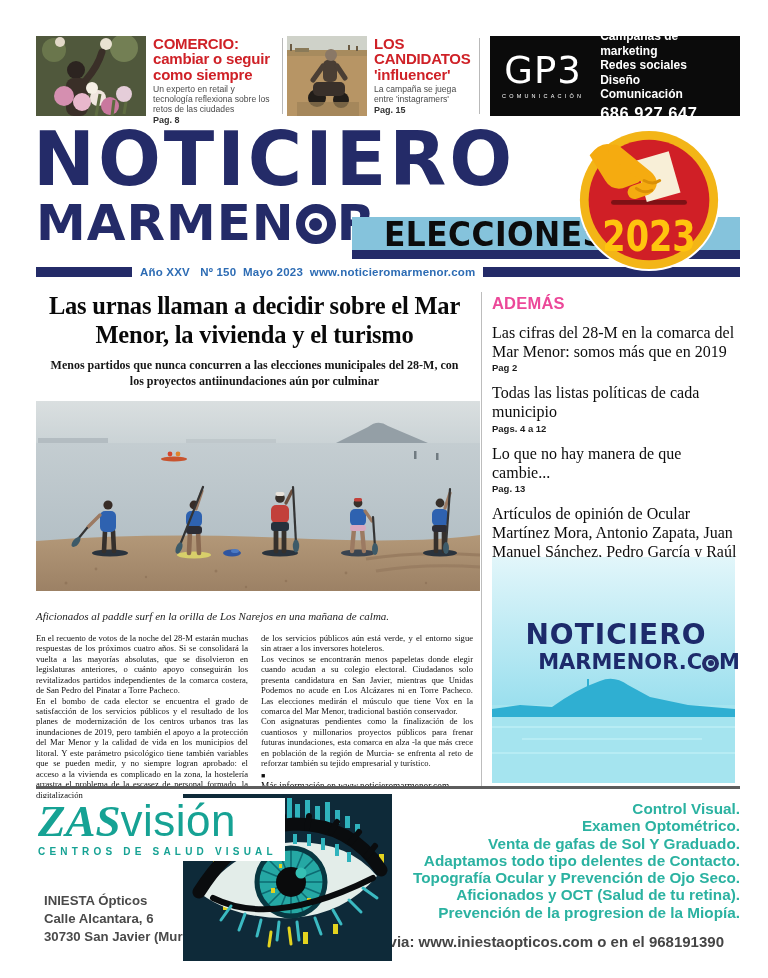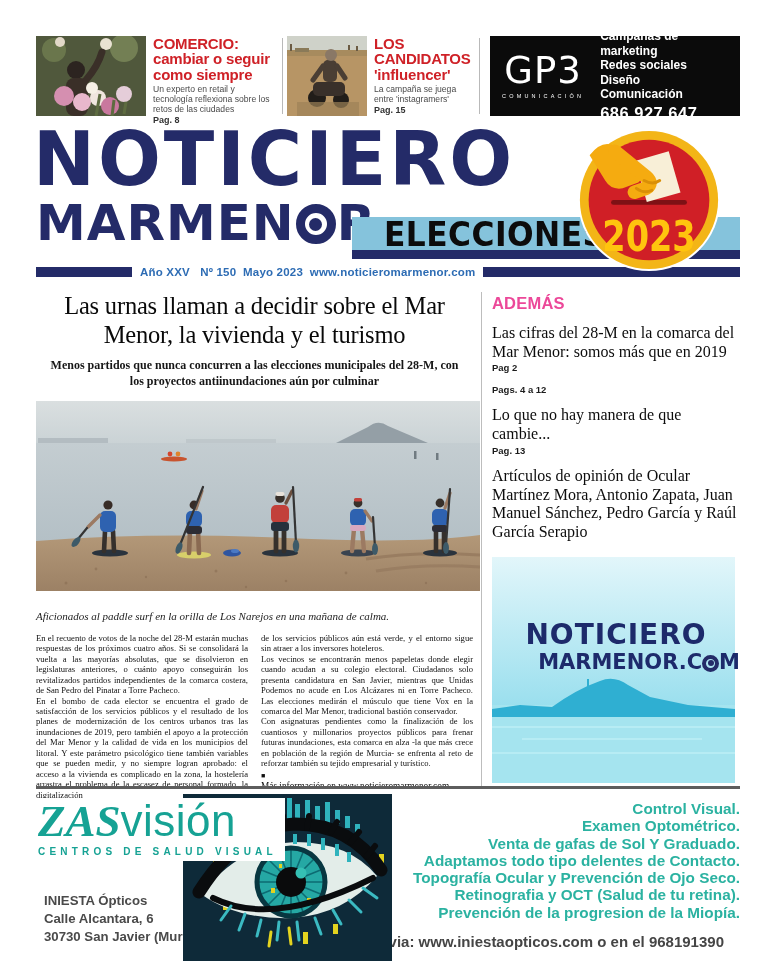--- a/index.html
+++ b/index.html
@@ -56,21 +56,21 @@
   .dateline { position:absolute; left:0; right:0; bottom:2px; height:12px; display:flex; align-items:center; }
   .dateline .bar { height:10px; background:#242b68; }
   .dateline .bar.b1 { width:96px; }
   .dateline .bar.b2 { flex:1; }
   .date-text { color:#2d6cb4; font-weight:bold; font-size:11.5px; white-space:pre; margin:0 8px; letter-spacing:0.2px; }
 
   
   .main { position:absolute; left:36px; right:28px; top:292px; height:494px; display:flex; }
   .article { width:446px; flex:none; padding-right:8px; border-right:1px solid #bdbdbd; }
   .headline {
-    font-family:"Liberation Serif", serif; font-weight:normal; font-size:24.5px;
+    font-family:"Liberation Serif", serif; font-weight:bold; font-size:24.5px;
     line-height:1.17; text-align:center; letter-spacing:-0.2px; color:#090909;
   }
   .subhead {
     font-family:"Liberation Serif", serif; font-weight:bold; font-size:12px;
     line-height:1.32; text-align:center; margin:9px auto 0; max-width:422px; color:#161616;
   }
   .photo { margin-top:11px; width:444px; height:190px; }
   .photo svg { display:block; }
   .caption {
     font-family:"Liberation Serif", serif; font-style:italic; font-size:11px;
@@ -337,20 +337,21 @@
       </div>
     </div>
 
     <div class="sidebar">
       <div class="ademas-title">ADEMÁS</div>
       <div class="sb-item">
         <div class="sb-item-title">Las cifras del 28-M en la comarca del Mar Menor: somos más que en 2019</div>
         <div class="sb-item-page">Pag 2</div>
       </div>
       <div class="sb-item">
+        <div class="sb-item-title">Todas las listas políticas de cada municipio</div>
         <div class="sb-item-page">Pags. 4 a 12</div>
       </div>
       <div class="sb-item">
         <div class="sb-item-title">Lo que no hay manera de que cambie...</div>
         <div class="sb-item-page">Pag. 13</div>
       </div>
       <div class="sb-item">
         <div class="sb-item-title">Artículos de opinión de Ocular Martínez Mora, Antonio Zapata, Juan Manuel Sánchez, Pedro García y Raúl García Serapio</div>
       </div>
 
@@ -460,19 +461,19 @@
       <div>INIESTA Ópticos</div>
       <div>Calle Alcantara, 6</div>
       <div>30730 San Javier (Murcia)</div>
     </div>
     <div class="zas-services">
       <div>Control Visual.</div>
       <div>Examen Optométrico.</div>
       <div>Venta de gafas de Sol Y Graduado.</div>
       <div>Adaptamos todo tipo delentes de Contacto.</div>
       <div>Topografía Ocular y Prevención de Ojo Seco.</div>
-      <div>Retinografia y OCT (Salud de tu retina).</div>
+      <div>Aficionados y OCT (Salud de tu retina).</div>
       <div>Prevención de la progresion de la Miopía.</div>
     </div>
     <div class="zas-cta">Cita previa: www.iniestaopticos.com o en el 968191390</div>
   </div>
 
 </div>
 
 </body></html>

